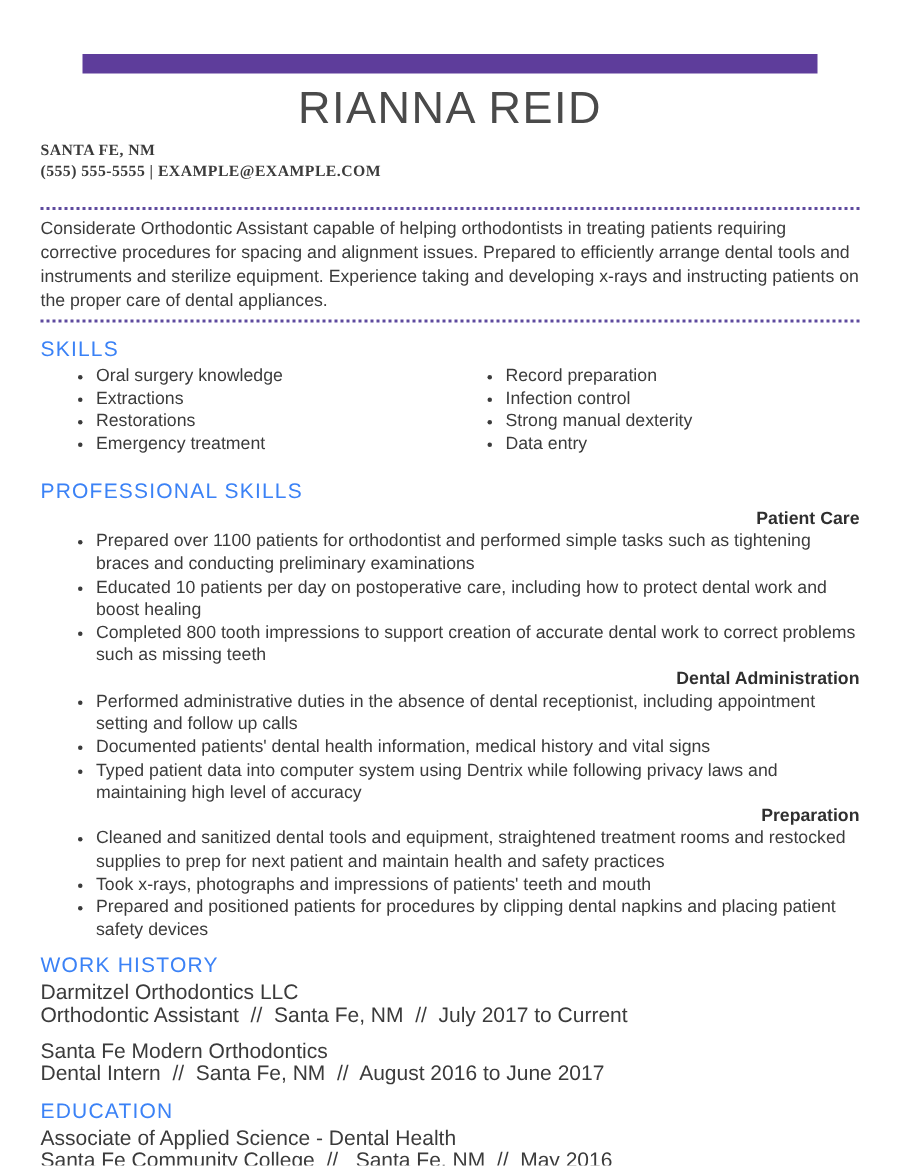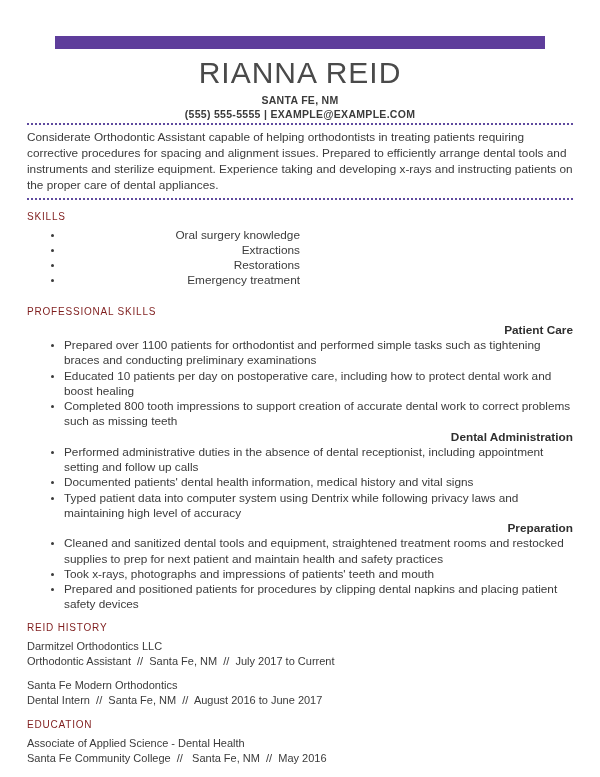--- a/index.html
+++ b/index.html
@@ -26,80 +26,79 @@
   .name {
     text-align: center;
     font-size: 30px;
     line-height: 34px;
     font-weight: 400;
     letter-spacing: 1px;
     color: #4a4a4a;
     margin-top: 7px;
   }
   .subline {
-    text-align: center;
     font-size: 10.5px;
     line-height: 13px;
     font-weight: bold;
     letter-spacing: 0.3px;
     color: #3b3b3b;
+    font-family: Liberation Serif, serif;
   }
   .subline.location { margin-top: 4px; }
   .subline.contact { margin-top: 1px; }
   .summary {
-    margin-top: 2px;
+    margin-top: 17px;
     border-top: 2px dotted var(--dotted, #5e4a9e);
     border-bottom: 2px dotted var(--dotted, #5e4a9e);
     padding: 4px 0 5px 0;
     font-size: 11.8px;
     line-height: 16px;
   }
   .section-title {
-    font-size: 10px;
+    font-size: 14px;
     line-height: 16px;
     font-weight: 400;
     letter-spacing: 0.8px;
-    color: #7f1d1d;
+    color: #3b82f6;
     margin: 0 0 3px 0;
   }
   .section-title.skills-title { margin-top: 9px; }
   .section-title.prof-title { margin-top: 11px; }
   .section-title.work-title { margin-top: 7px; }
   .section-title.edu-title { margin-top: 8px; }
   ul.bullets {
     margin: 0;
     padding-left: 37px;
     list-style: disc;
   }
   ul.bullets li {
     font-size: 11.8px;
     line-height: 15.3px;
   }
   ul.bullets li::marker { font-size: 10px; }
   .skills-columns {
     display: flex;
     margin-bottom: 16px;
-    text-align: right;
   }
   .skills-columns ul.bullets {
     width: 50%;
     box-sizing: border-box;
   }
   .skills-columns ul.bullets li { line-height: 15px; }
   .group-title {
     font-size: 11.8px;
     line-height: 15px;
     font-weight: bold;
     color: #2f2f2f;
     margin: 0;
     text-align: right;
   }
   .job { margin-bottom: 8px; }
   .job-line, .edu-line {
-    font-size: 11px;
+    font-size: 14px;
     line-height: 15.5px;
     white-space: pre-wrap;
   }
   .work-section { margin-top: 2px; }
 </style>
 </head>
 <body>
 
 <div class="accent-bar"></div>
 
@@ -112,20 +111,26 @@
   <div class="summary">Considerate Orthodontic Assistant capable of helping orthodontists in treating patients requiring corrective procedures for spacing and alignment issues. Prepared to efficiently arrange dental tools and instruments and sterilize equipment. Experience taking and developing x-rays and instructing patients on the proper care of dental appliances.</div>
 
   <div>
     <h2 class="section-title skills-title">SKILLS</h2>
     <div class="skills-columns">
       <ul class="bullets">
         <li>Oral surgery knowledge</li>
         <li>Extractions</li>
         <li>Restorations</li>
         <li>Emergency treatment</li>
+      </ul>
+      <ul class="bullets">
+        <li>Record preparation</li>
+        <li>Infection control</li>
+        <li>Strong manual dexterity</li>
+        <li>Data entry</li>
       </ul>
     </div>
   </div>
 
   <div>
     <h2 class="section-title prof-title">PROFESSIONAL SKILLS</h2>
 
     <h3 class="group-title">Patient Care</h3>
     <ul class="bullets">
       <li>Prepared over 1100 patients for orthodontist and performed simple tasks such as tightening braces and conducting preliminary examinations</li>
@@ -142,21 +147,21 @@
 
     <h3 class="group-title">Preparation</h3>
     <ul class="bullets">
       <li>Cleaned and sanitized dental tools and equipment, straightened treatment rooms and restocked supplies to prep for next patient and maintain health and safety practices</li>
       <li>Took x-rays, photographs and impressions of patients' teeth and mouth</li>
       <li>Prepared and positioned patients for procedures by clipping dental napkins and placing patient safety devices</li>
     </ul>
   </div>
 
   <div class="work-section">
-    <h2 class="section-title work-title">REID HISTORY</h2>
+    <h2 class="section-title work-title">WORK HISTORY</h2>
     <div class="job">
       <div class="job-line">Darmitzel Orthodontics LLC</div>
       <div class="job-line">Orthodontic Assistant  //  Santa Fe, NM  //  July 2017 to Current</div>
     </div>
     <div class="job">
       <div class="job-line">Santa Fe Modern Orthodontics</div>
       <div class="job-line">Dental Intern  //  Santa Fe, NM  //  August 2016 to June 2017</div>
     </div>
   </div>
 

